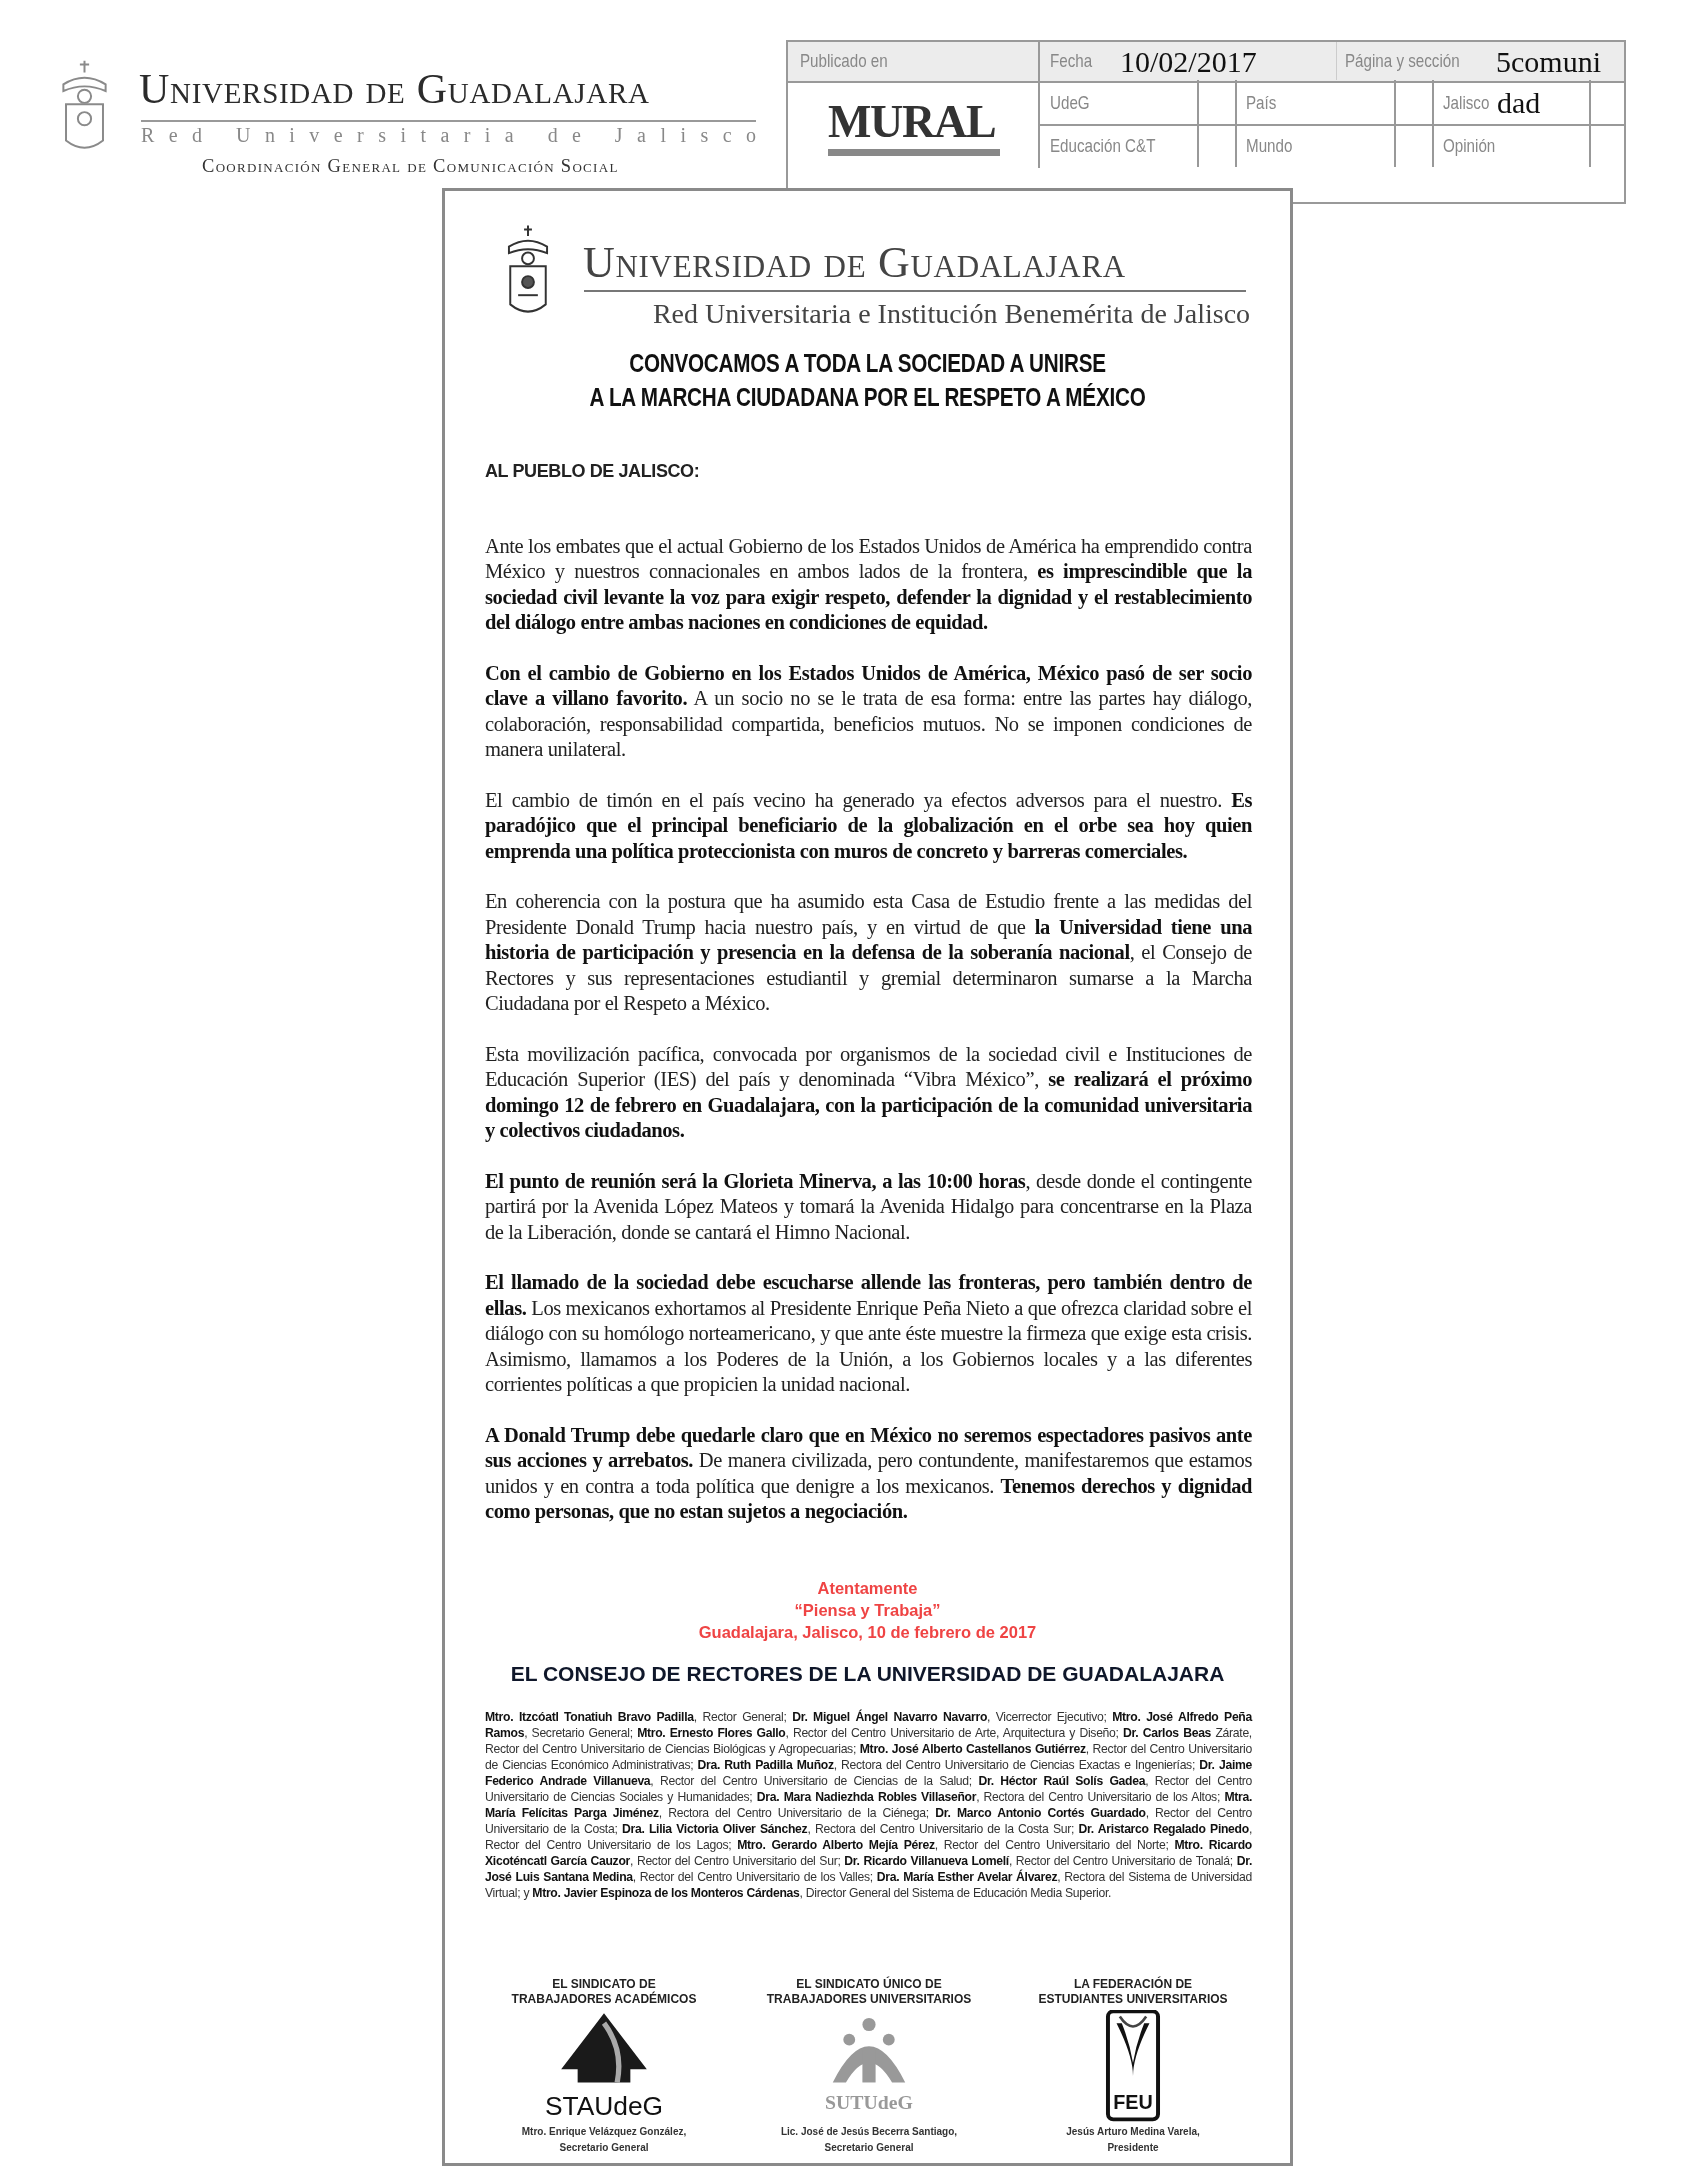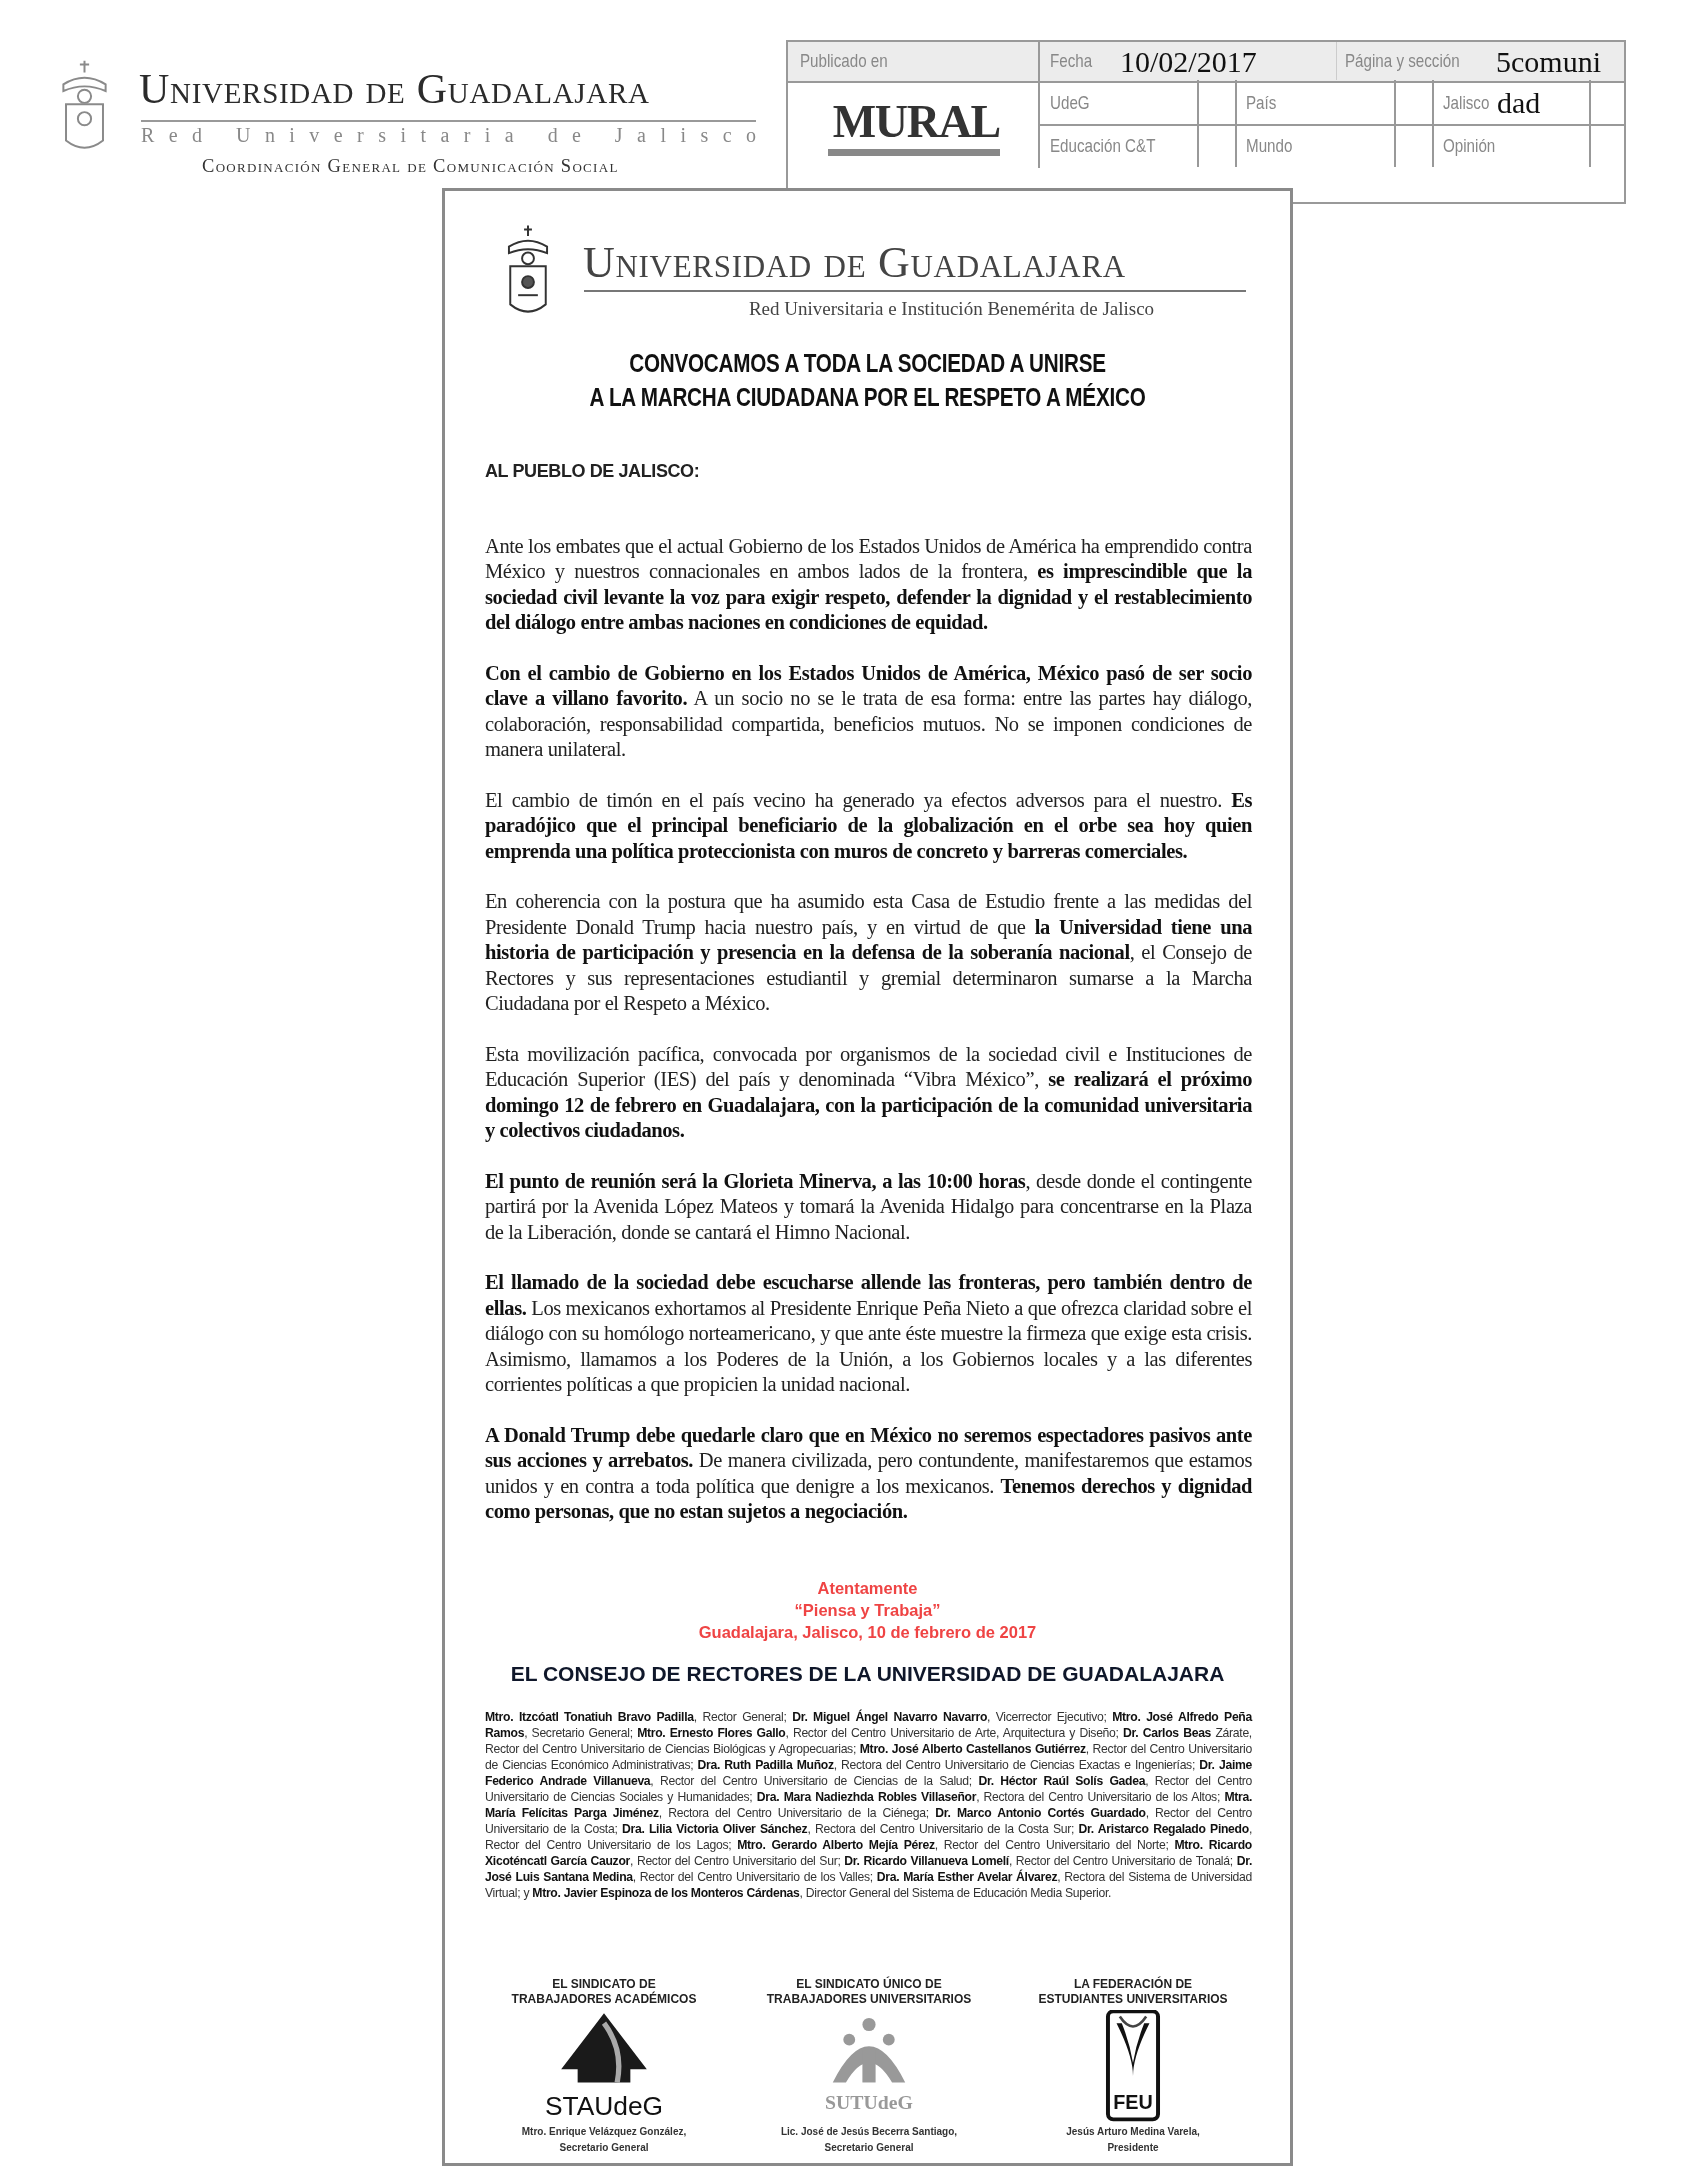--- a/index.html
+++ b/index.html
@@ -14,30 +14,30 @@
   .hdr-sub span { display:inline-block; }
   .hdr-coord { position:absolute; left:144px; top:98px; font-size:18.5px; font-variant:small-caps; letter-spacing:1.3px; color:#333; white-space:nowrap; }
 
   .meta-table { position:absolute; left:786px; top:40px; width:840px; height:164px; border:2.6px solid #999; box-sizing:border-box; background:#fff; }
   .mt-row1 { position:absolute; left:0; top:0; width:100%; height:41px; background:#ececec; border-bottom:2.6px solid #999; box-sizing:border-box; }
   .mt-cell { position:absolute; font-family:"Liberation Sans", sans-serif; font-size:18.5px; color:#888; transform:scaleX(0.82); transform-origin:left center; white-space:nowrap; }
   .mt-val { position:absolute; font-family:"Liberation Serif", serif; font-size:30px; color:#111; white-space:nowrap; }
   .vline { position:absolute; background:#999; width:2px; }
   .hline { position:absolute; background:#999; height:2px; }
   .mural-logo { position:absolute; left:40px; top:53px; width:172px; height:63px; }
-  .mural-word { position:absolute; left:0; top:0; width:172px; text-align:right; font-family:"Liberation Serif", serif; font-size:46px; font-weight:bold; letter-spacing:-1.3px; color:#333; }
+  .mural-word { position:absolute; left:0; top:0; width:172px; text-align:left; font-family:"Liberation Serif", serif; font-size:46px; font-weight:bold; letter-spacing:-1.3px; color:#333; }
   .mural-bar { position:absolute; left:0; top:54px; width:172px; height:6.6px; background:#888; }
 
   
   .ad { position:absolute; left:442px; top:188px; width:851px; height:1978px; border:3.3px solid #8a8a8a; box-sizing:border-box; background:#fff; }
   .ad-logo { position:absolute; left:60px; top:33px; width:734px; height:112px; }
   .ad-crest { position:absolute; left:0; top:0; width:46px; height:99px; }
   .ad-title { position:absolute; left:78px; top:13.2px; font-family:"Liberation Serif", serif; font-variant:small-caps; font-size:44px; color:#444; white-space:nowrap; letter-spacing:0.7px; }
   .ad-rule { position:absolute; left:79px; top:66px; width:662px; height:2px; background:#777; }
-  .ad-sub { position:absolute; left:0; top:74px; width:820px; text-align:center; font-size:19px; color:#444; padding-left:73px; box-sizing:border-box; }
+  .ad-sub { position:absolute; left:0; top:74px; width:820px; text-align:center; font-size:28px; color:#444; padding-left:73px; box-sizing:border-box; }
 
   .headline { position:absolute; left:0; top:155px; width:100%; text-align:center; font-family:"Liberation Sans Narrow","Liberation Sans", sans-serif; font-weight:bold; font-size:26.5px; line-height:34px; color:#111; letter-spacing:-0.3px; }
   .headline div { transform:scaleX(0.78); }
 
   .body { position:absolute; left:40px; top:268px; width:767px; font-family:"Liberation Serif", serif; font-size:20.5px; line-height:25.5px; color:#222; text-align:justify; }
   .body p { margin:0 0 25px 0; letter-spacing:-0.4px; }
   .body .greet { font-weight:bold; margin-bottom:49px; font-family:"Liberation Sans", sans-serif; font-size:18px; }
   .body b { color:#111; }
 
   .closing { position:absolute; left:0; top:1386px; width:100%; text-align:center; font-family:"Liberation Sans", sans-serif; font-weight:bold; font-size:16.5px; line-height:22px; color:#ef4444; }

